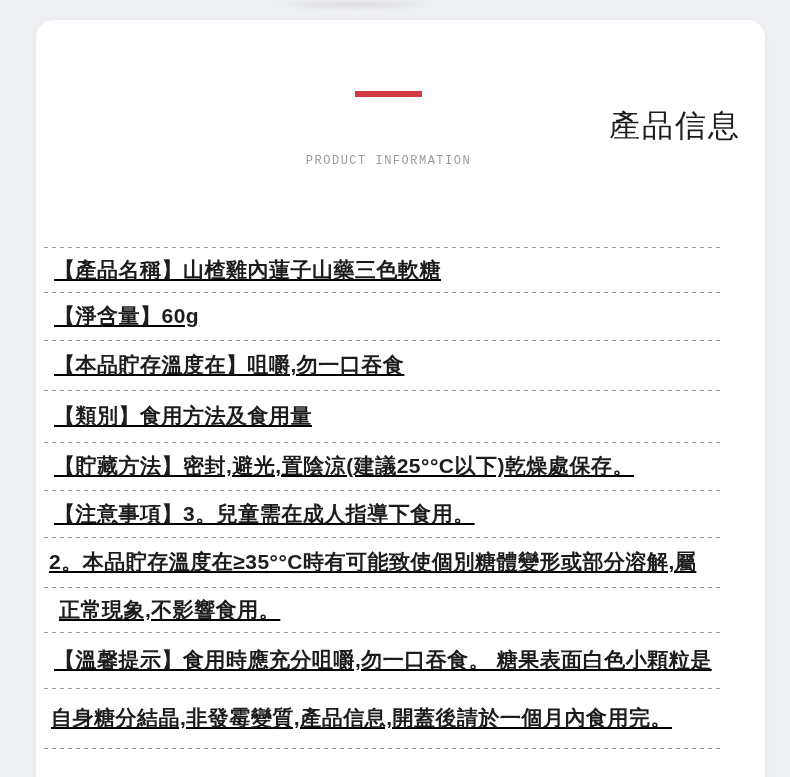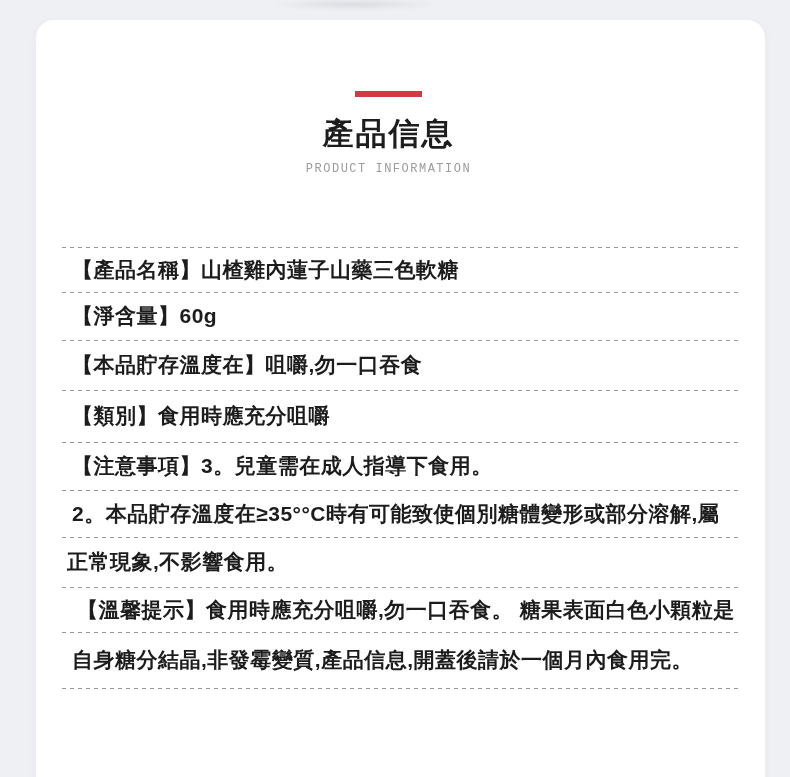--- a/index.html
+++ b/index.html
@@ -27,38 +27,39 @@
     position:absolute;
     top:63px;left:0;right:24px;
     text-align:center;
   }
   .accent-line{
     display:inline-block;
     width:67px;height:6px;
     background:#d23b44;
   }
   .title{
-    margin-top:16px;
+    margin-top:8px;
     font-size:31px;
-    font-weight:700;
+    font-weight:400;
     letter-spacing:2px;
     color:#1d1d1d;
     line-height:1.1;
+    text-align:right;
   }
   .subtitle{
     margin-top:11px;
     font-size:12px;
     letter-spacing:1.5px;
     color:#9b9b9b;
     font-weight:400;
     font-family:Liberation Mono, monospace;
   }
   .rows{
     position:absolute;
-    top:227px;left:26px;width:678px;
+    top:227px;left:8px;width:678px;text-decoration:underline;
   }
   .row{
     position:relative;
     display:flex;
     align-items:center;
     padding-left:10px;
     font-size:21px;
     font-weight:700;
     color:#1c1c1c;
     letter-spacing:0.5px;
@@ -95,21 +96,22 @@
   <div class="header">
     <span class="accent-line" style="background: rgb(210, 59, 68);"></span>
     <div class="title">產品信息</div>
     <div class="subtitle">PRODUCT INFORMATION</div>
   </div>
 
   <div class="rows">
     <div class="row">【產品名稱】山楂雞內蓮子山藥三色軟糖</div>
     <div class="row">【淨含量】60g</div>
     <div class="row">【本品貯存溫度在】咀嚼,勿一口吞食</div>
-    <div class="row">【類別】食用時應充分咀嚼</div>
+    <div class="row">【類別】食用方法及食用量</div>
+    <div class="row">【貯藏方法】密封,避光,置陰涼(建議25°°C以下)乾燥處保存。</div>
     <div class="row">【注意事項】3。兒童需在成人指導下食用。</div>
     <div class="row">2。本品貯存溫度在≥35°°C時有可能致使個別糖體變形或部分溶解,屬</div>
     <div class="row">正常現象,不影響食用。</div>
     <div class="row">【溫馨提示】食用時應充分咀嚼,勿一口吞食。 糖果表面白色小顆粒是</div>
     <div class="row">自身糖分結晶,非發霉變質,產品信息,開蓋後請於一個月內食用完。</div>
   </div>
 
 </div>
 
 </body></html>

